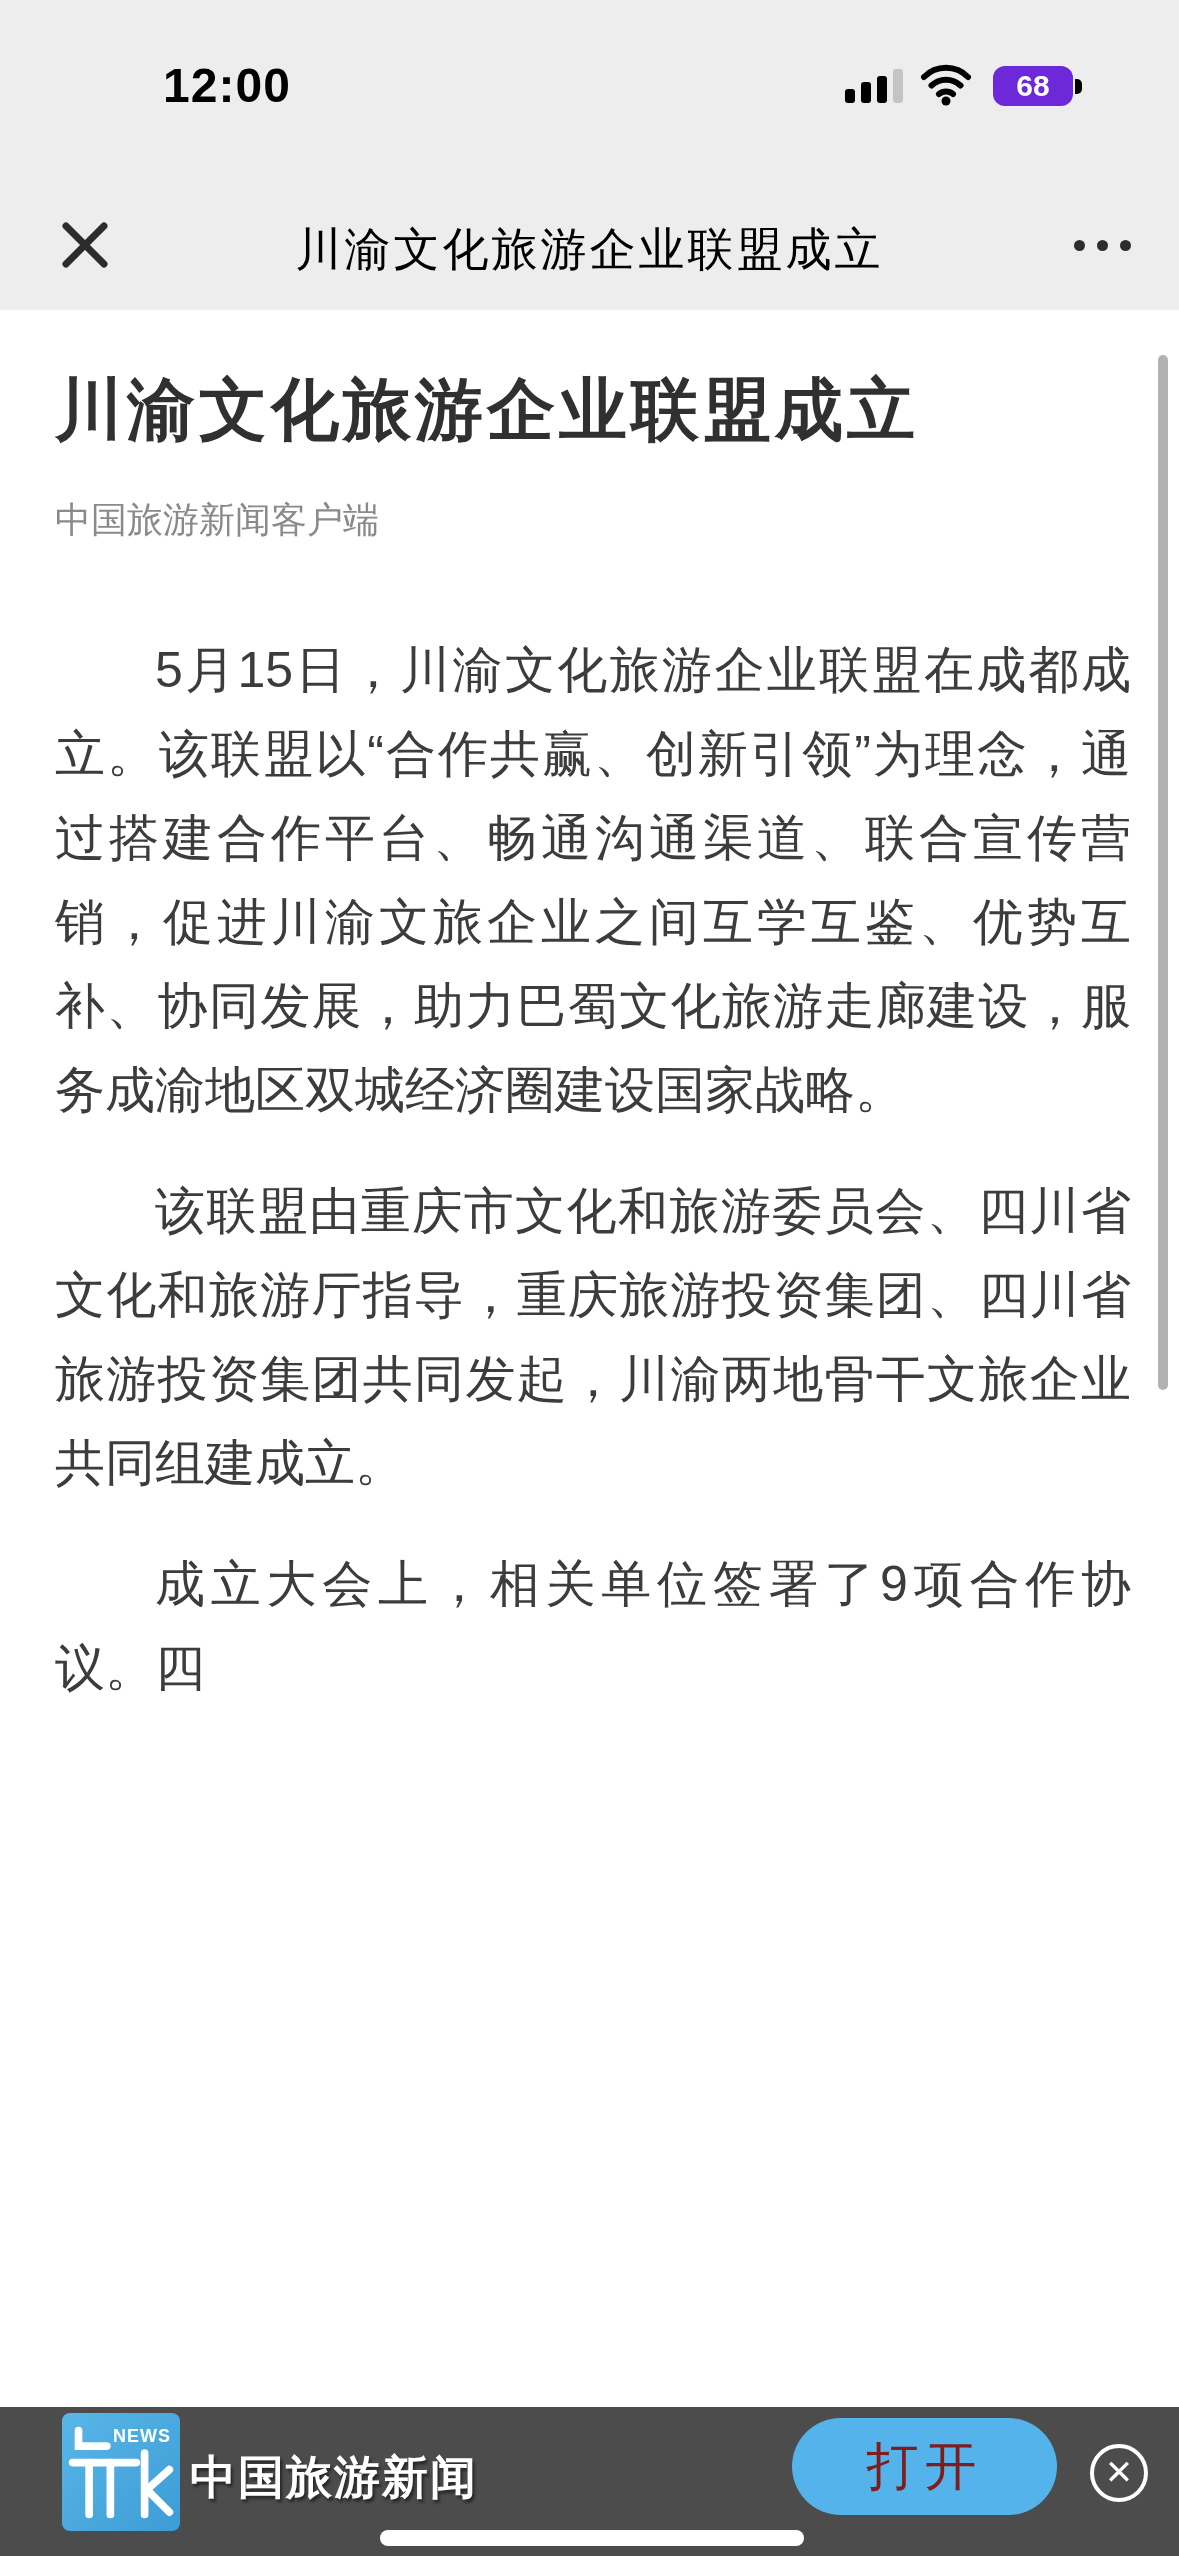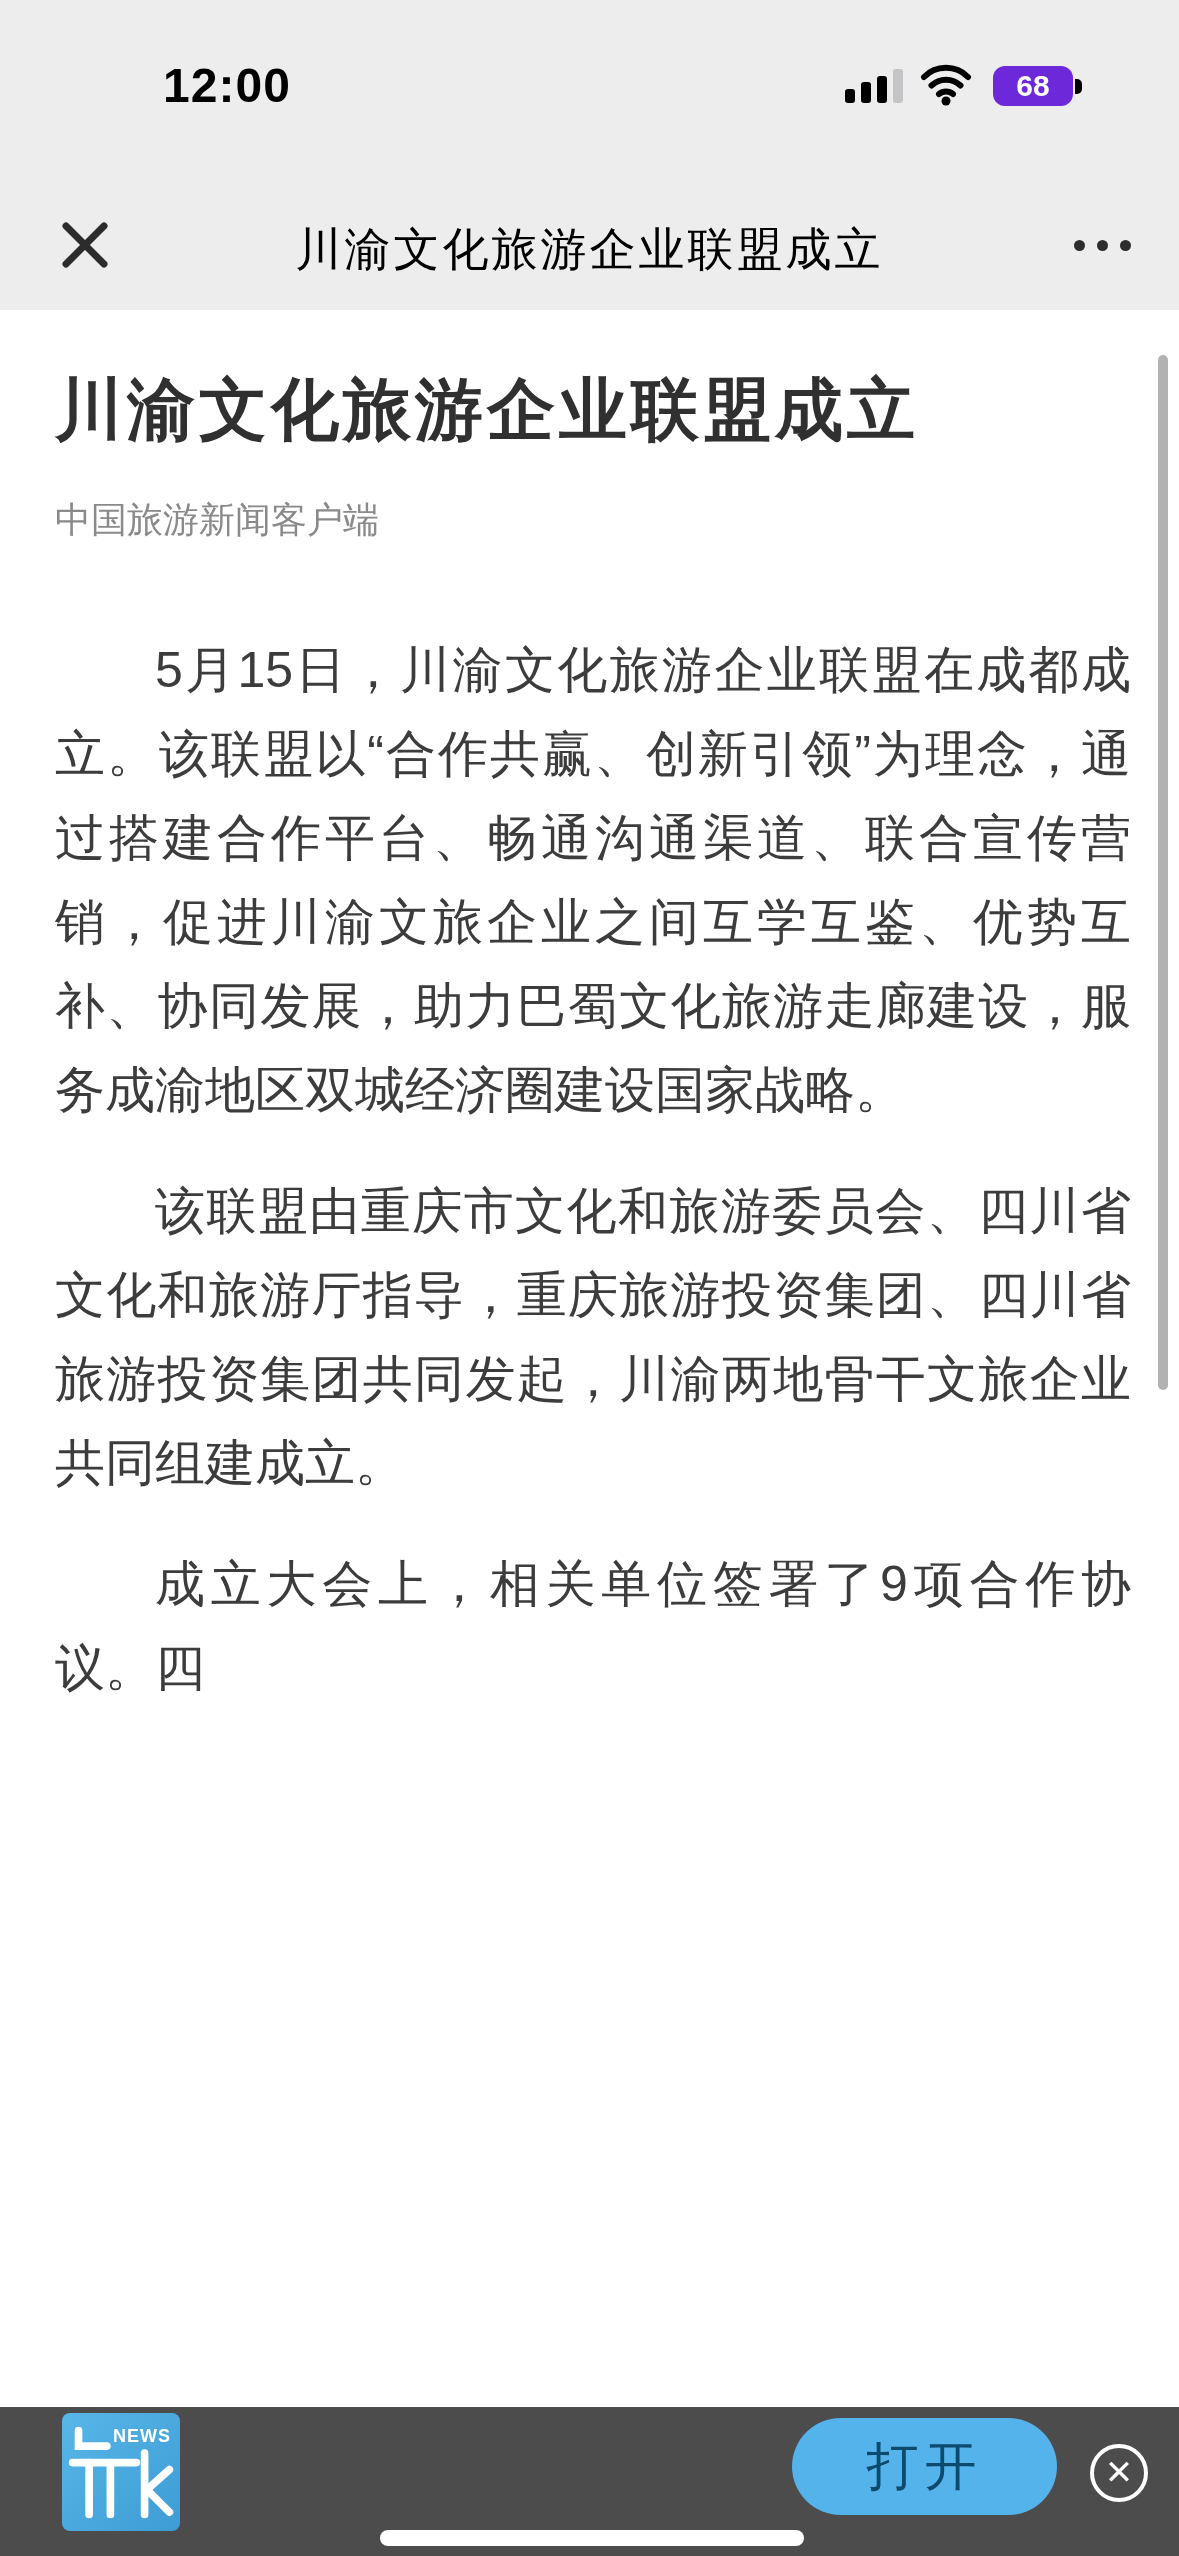--- a/index.html
+++ b/index.html
@@ -42,21 +42,21 @@
   
   .banner{position:absolute;left:0;top:2407px;width:1179px;height:149px;
           background:rgba(36,36,36,0.82);}
   .app-logo{position:absolute;left:62px;top:6px;width:118px;height:118px;border-radius:8px;
             background:linear-gradient(135deg,#58b6e8,#3d9cd4);cursor:pointer;}
   .app-logo .news-badge{position:absolute;top:13px;right:9px;font-size:18px;font-weight:700;
             color:#fff;letter-spacing:1px;}
   .app-name{position:absolute;left:190px;top:40px;font-size:46px;font-weight:700;color:#fff;
             letter-spacing:2px;text-shadow:2px 3px 3px rgba(0,0,0,0.5);}
   .open-btn{position:absolute;left:792px;top:11px;width:265px;height:97px;border-radius:49px;
-            background:#54b3ea;color:#0c4a6e;font-size:52px;display:flex;align-items:center;
+            background:#54b3ea;color:#7f1d1d;font-size:52px;display:flex;align-items:center;
             justify-content:center;letter-spacing:6px;cursor:pointer;border:none;}
   .banner-close{position:absolute;left:1090px;top:37px;width:58px;height:58px;border:4px solid #fff;
             border-radius:50%;box-sizing:border-box;color:#fff;font-size:34px;line-height:48px;
             text-align:center;cursor:pointer;}
   .home-indicator{position:absolute;left:380px;top:2530px;width:424px;height:16px;
             border-radius:8px;background:#fff;}
 </style>
 </head>
 <body>
 
@@ -118,19 +118,20 @@
           <path d="M14 15 v13 h24"></path>
           <path d="M9 42 h54"></path>
           <path d="M23 42 v44"></path>
           <path d="M41 42 v44"></path>
           <path d="M70 34 v52"></path>
           <path d="M91 48 L72 65 L91 84"></path>
         </g>
       </svg>
       <span class="news-badge">NEWS</span>
     </div>
+    <div class="app-name">中国旅游新闻</div>
     <button class="open-btn">打开</button>
     <div class="banner-close">✕</div>
   </div>
 
   <div class="home-indicator"></div>
 
 </div>
 
 </body></html>

